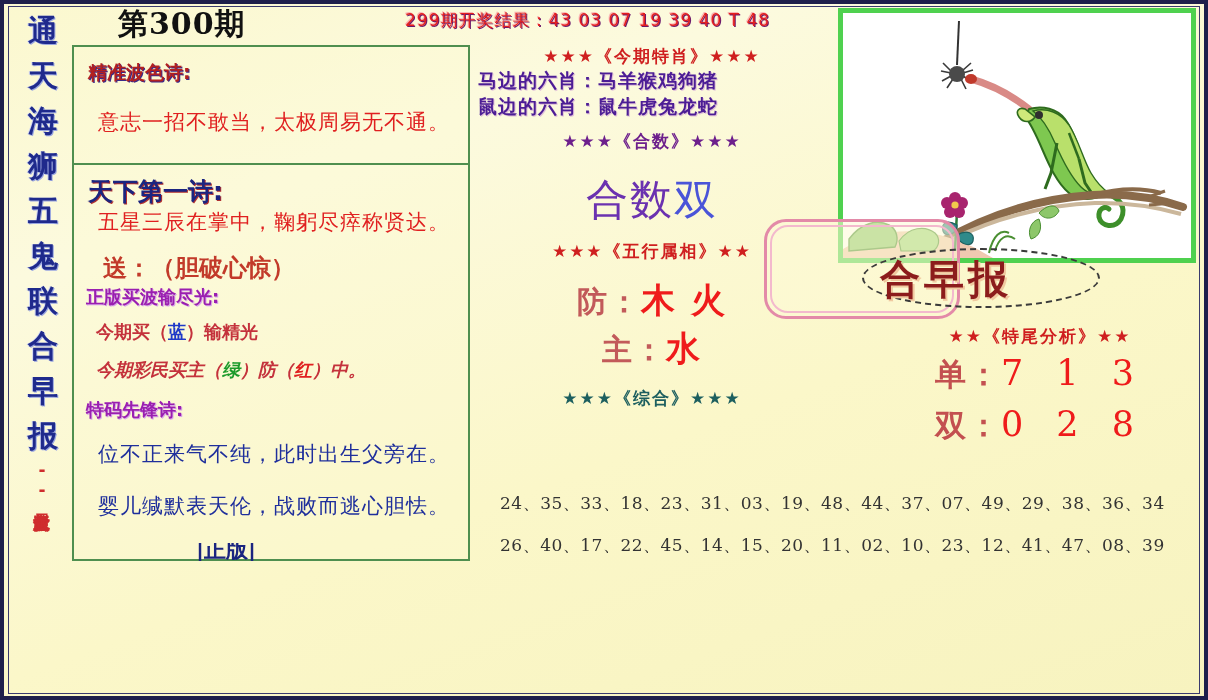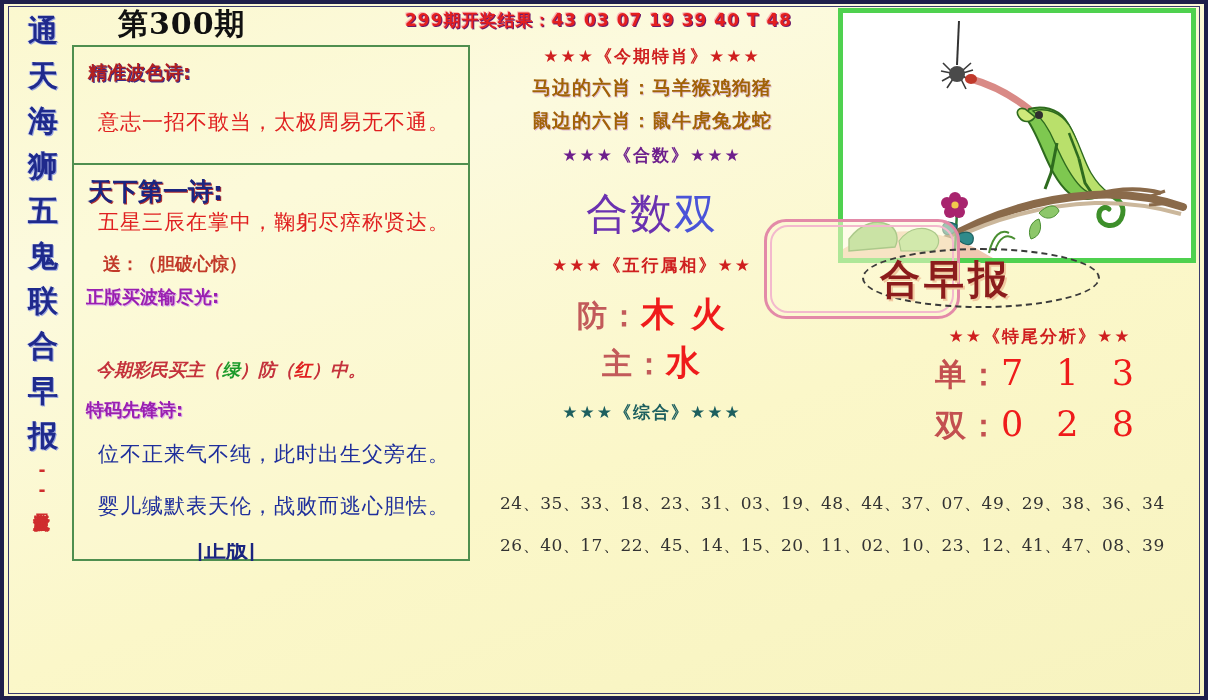--- a/index.html
+++ b/index.html
@@ -50,21 +50,21 @@
   
   .issue-no{
     position:absolute;left:118px;top:4px;
     font-family:"DejaVu Serif","Liberation Serif",serif;
     font-weight:bold;font-size:30px;color:#111;
     letter-spacing:1px;
   }
   .draw-result{
     position:absolute;left:405px;top:9px;
     font-family:"DejaVu Sans","Liberation Sans",sans-serif;
-    font-weight:bold;font-size:17px;
+    font-weight:normal;font-size:17px;
     color:#e41f1f;
     text-shadow:1px 1px 0 #6c1b6c,-1px -1px 0 #f9b6b6;
     letter-spacing:1px;
   }
   
   .left-panel{
     position:absolute;left:72px;top:45px;width:398px;height:516px;
     border:2px solid #4f8f4f;box-sizing:border-box;
     background:rgba(253,250,210,0.35);
   }
@@ -96,21 +96,21 @@
     font-size:21px;color:#e02020;letter-spacing:1px;
   }
   .poem-blue{
     position:absolute;
     font-family:"DejaVu Serif","Liberation Serif",serif;
     font-size:21px;color:#1f2f9c;letter-spacing:1px;
   }
   .line-send{
     position:absolute;left:103px;top:252px;
     font-family:"DejaVu Sans","Liberation Sans",sans-serif;
-    font-weight:bold;font-size:18px;color:#c23a2a;
+    font-weight:bold;font-size:24px;color:#c23a2a;
   }
   .line-send .paren{color:#c23a2a;}
   .buy1{
     position:absolute;left:96px;top:320px;
     font-family:"DejaVu Sans","Liberation Sans",sans-serif;
     font-weight:bold;font-size:18px;color:#c4323c;
   }
   .buy1 .blue{color:#1e39c8;text-decoration:underline;}
   .buy2{
     position:absolute;left:96px;top:358px;
@@ -131,23 +131,23 @@
     text-align:center;
     font-family:"DejaVu Sans","Liberation Sans",sans-serif;
     font-weight:bold;font-size:17px;
     letter-spacing:2px;
     white-space:nowrap;
   }
   .s-red{color:#cf1f1f;}
   .s-purple{color:#6d1f8c;}
   .s-teal{color:#1d5f5f;}
   .six-line{
-    text-align:center;margin-top:7px;
-    font-family:"DejaVu Sans","Liberation Sans",sans-serif;
-    font-weight:bold;font-size:19px;color:#a16207;
+    text-align:left;
+    font-family:"DejaVu Sans","Liberation Sans",sans-serif;
+    font-weight:bold;font-size:19px;color:#4c1d95;
     text-shadow:1px 1px 0 #e0c0d8;
     letter-spacing:1px;
   }
   .cur-line{
     text-align:center;margin-top:10px;
     font-family:"DejaVu Sans","Liberation Sans",sans-serif;
     font-weight:bold;font-size:20px;color:#6a2d7a;
   }
   .cur-line .big{
     font-family:"DejaVu Serif","Liberation Serif",serif;
@@ -252,20 +252,23 @@
 
   <div class="hdr-blue" style="left:88px;top:175px;">天下第一诗:</div>
   <div class="poem-red" style="left:98px;top:208px;">五星三辰在掌中，鞠躬尽瘁称贤达。</div>
 
   <div class="line-send">
     <span>送：</span><span class="paren">（胆破心惊）</span>
   </div>
 
   <div class="hdr-purple" style="left:86px;top:285px;">正版买波输尽光:</div>
 
+  <div class="buy1">
+    <span>今期买（</span><span class="blue">蓝</span><span>）输精光</span>
+  </div>
 
   <div class="buy2">
     <span>今期彩民买主（</span><span class="green">绿</span><span>）防（</span><span class="red">红</span><span>）中。</span>
   </div>
 
   <div class="hdr-purple" style="left:86px;top:398px;">特码先锋诗:</div>
   <div class="poem-blue" style="left:98px;top:440px;">位不正来气不纯，此时出生父旁在。</div>
   <div class="poem-blue" style="left:98px;top:492px;">婴儿缄默表天伦，战败而逃心胆怯。</div>
   <div class="cut-bottom">|正版|</div>
 

